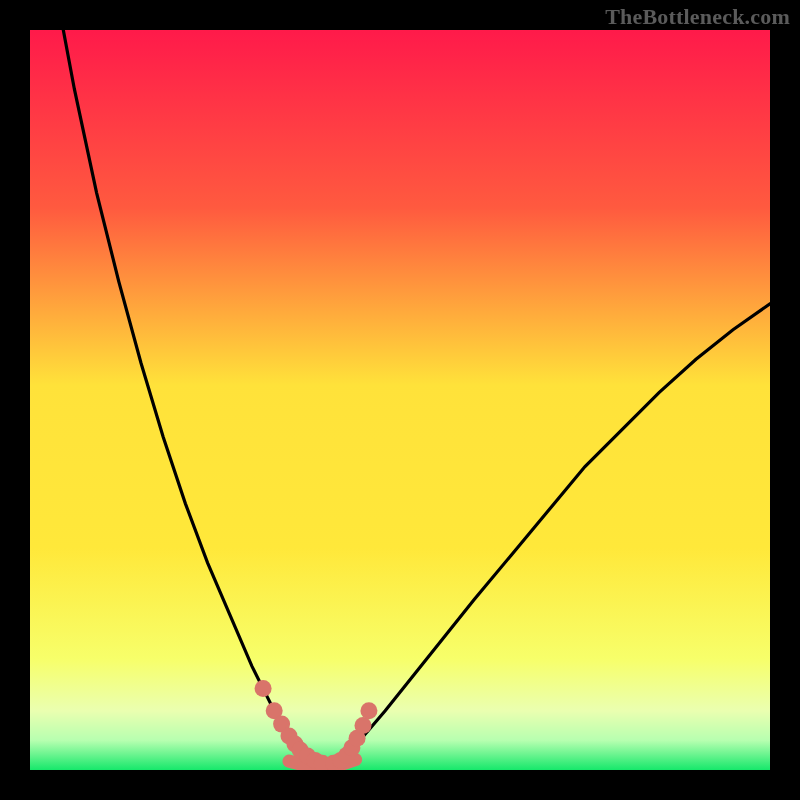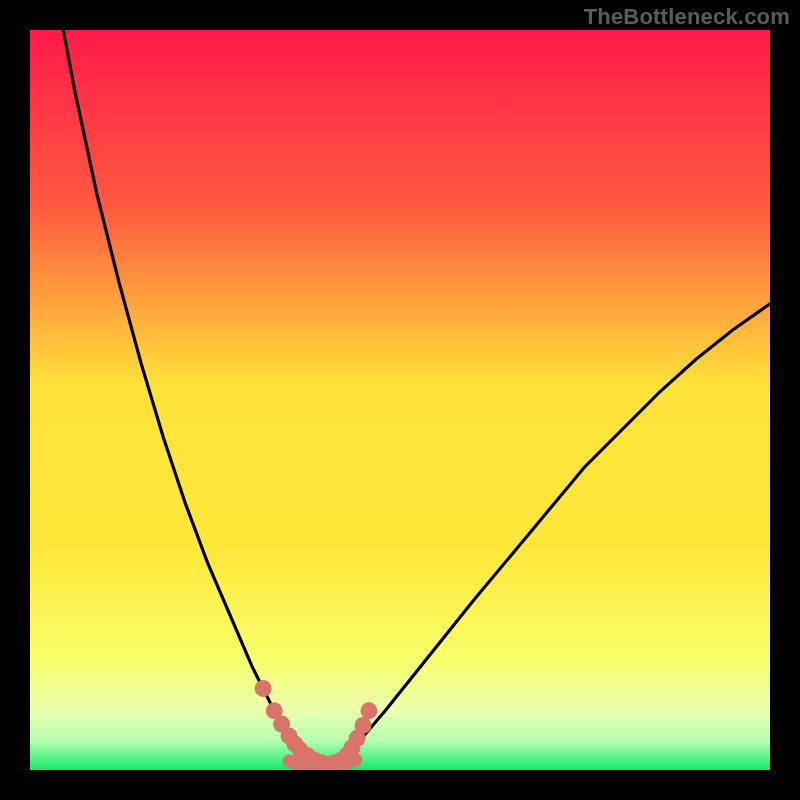--- a/index.html
+++ b/index.html
@@ -22,21 +22,21 @@
     position: absolute;
     top: 30px;
     left: 30px;
     width: 740px;
     height: 740px;
   }
   .watermark {
     position: absolute;
     top: 4px;
     right: 10px;
-    font-family: Liberation Sans, sans-serif;
+    font-family: Liberation Serif, serif;
     font-size: 22px;
     font-weight: 600;
     color: #5b5b5b;
     letter-spacing: 0.2px;
   }
   svg { display: block; }
 </style>
 </head>
 <body>
 

